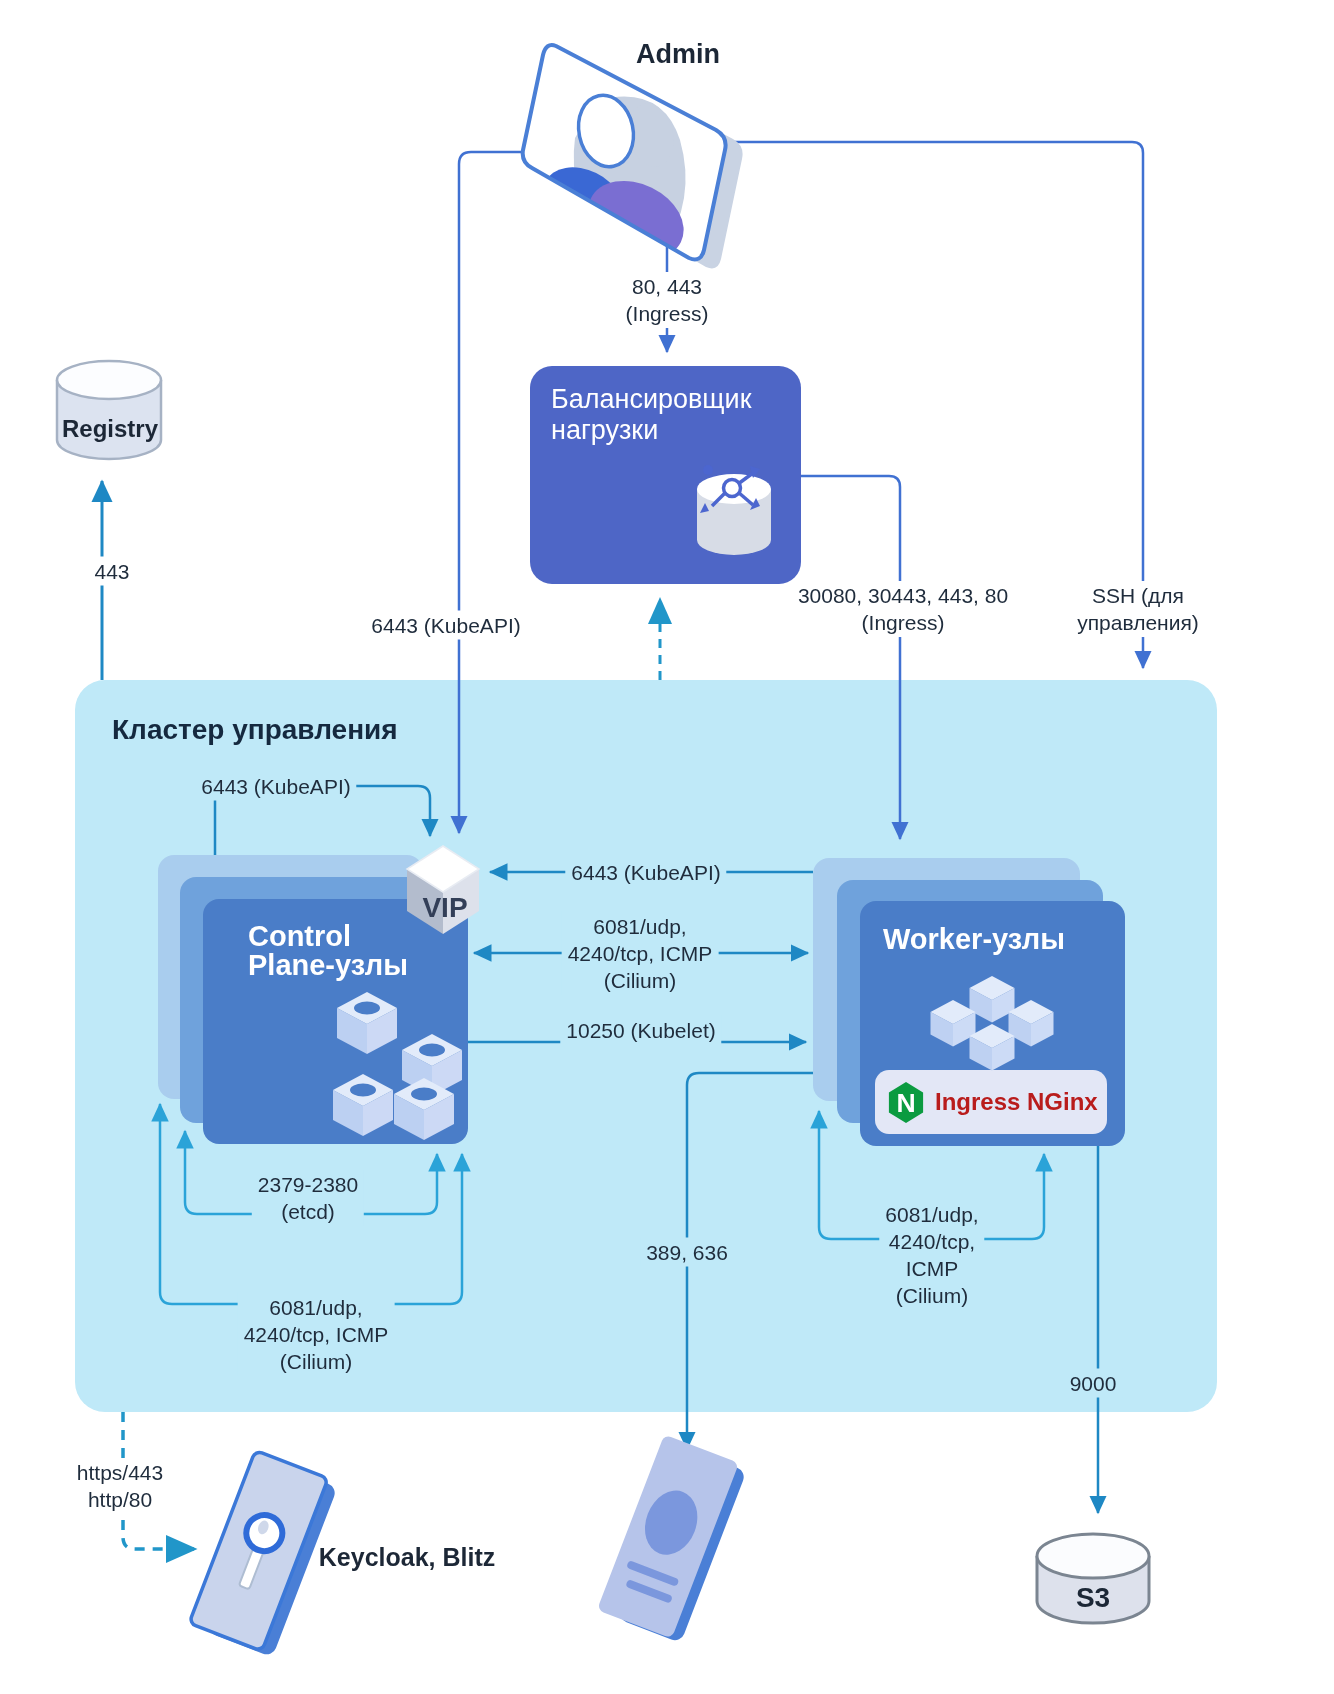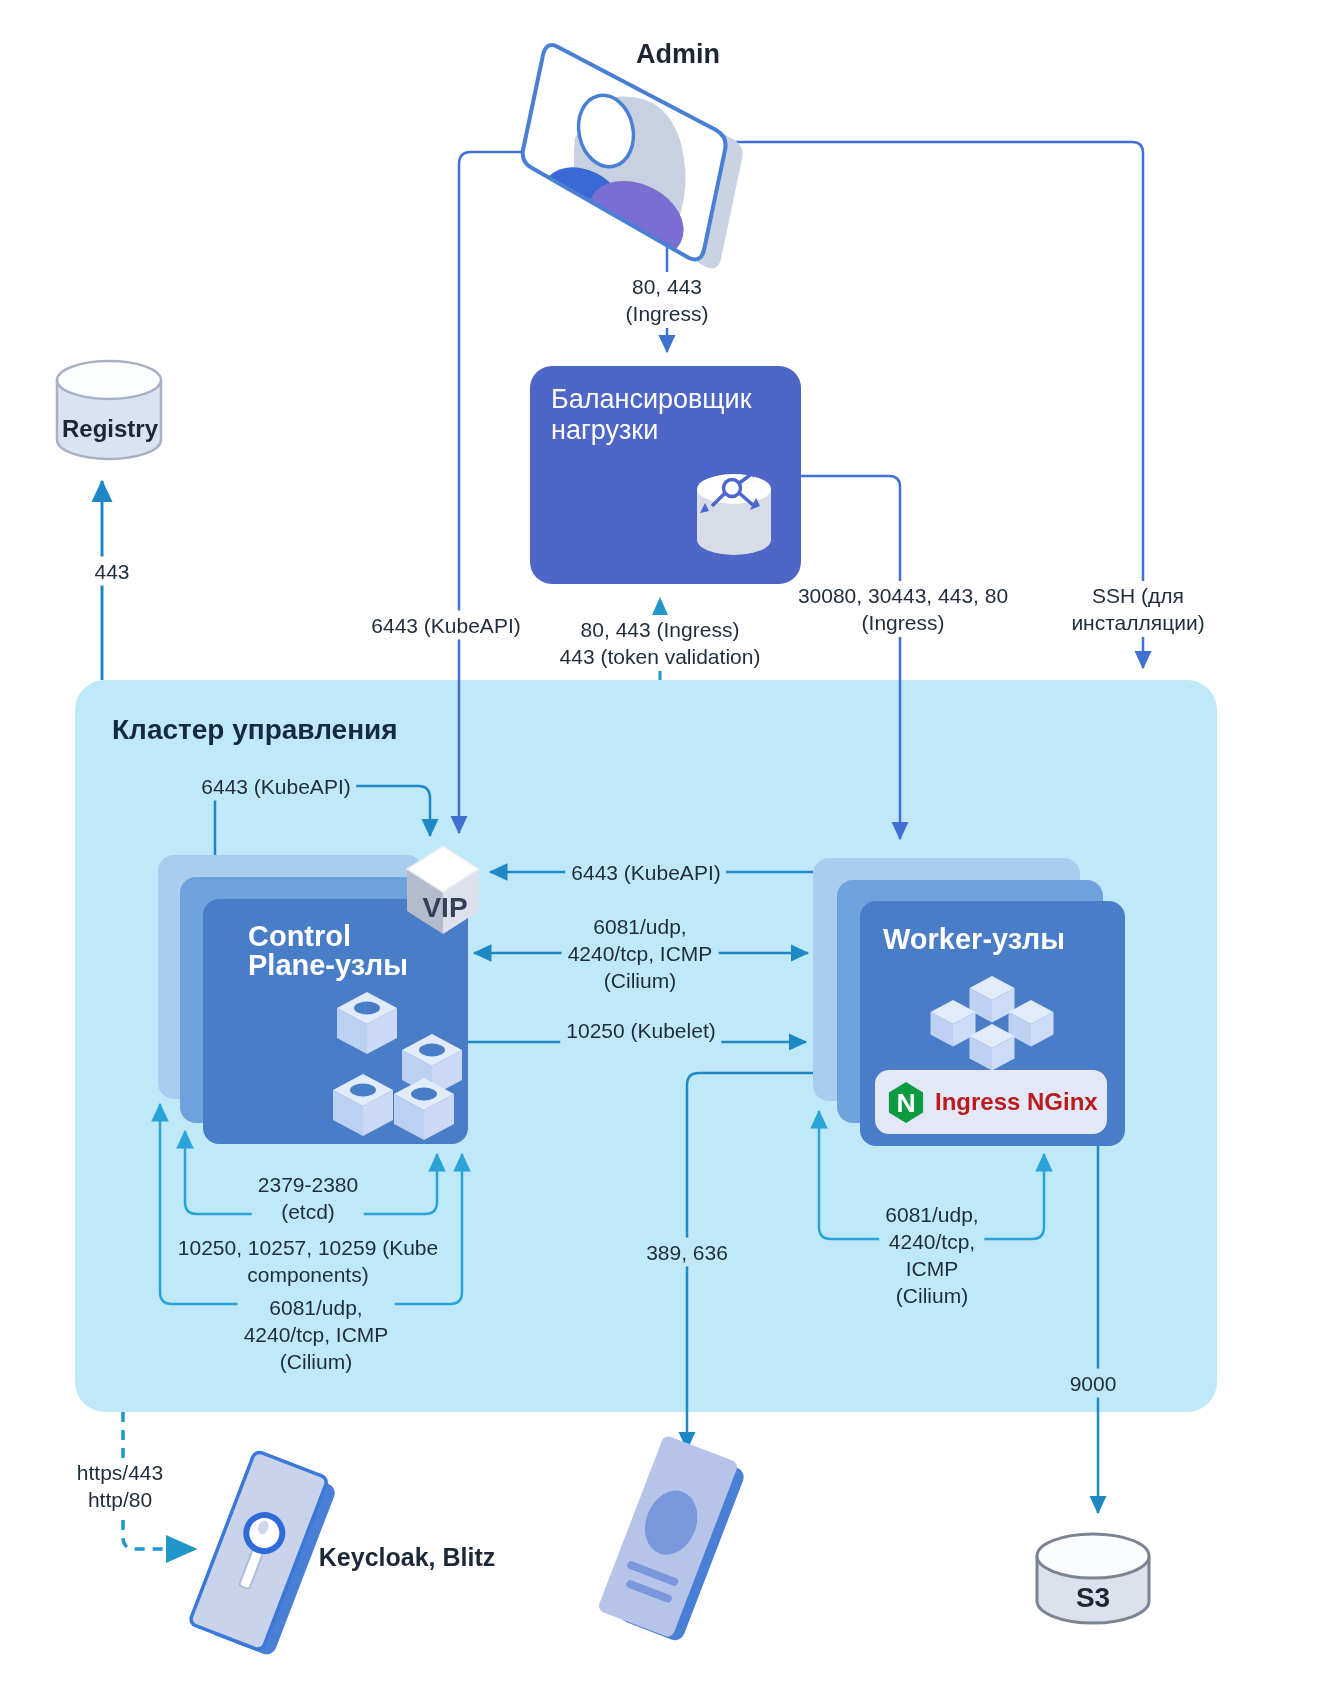--- a/index.html
+++ b/index.html
@@ -261,53 +261,45 @@
   <div class="abs lblwrap lbl nobg entity" style="left:445px;top:907px;font-size:28px;color:#333f58">VIP</div>
   <div class="abs lblwrap lbl nobg entity" style="left:407px;top:1557px;font-size:25px">Keycloak, Blitz</div>
   <div class="abs lblwrap lbl nobg entity" style="left:1093px;top:1597px;font-size:28px">S3</div>
 
   <div class="abs lblwrap lbl on-white" style="left:667px;top:300px">
     <span style="display:block">80, 443</span>
     <span style="display:block">(Ingress)</span>
   </div>
   <div class="abs lblwrap lbl on-white" style="left:112px;top:571px">443</div>
   <div class="abs lblwrap lbl on-white" style="left:446px;top:625px">6443 (KubeAPI)</div>
-  <div class="abs lblwrap lbl on-white" style="left:660px;top:643px">
-    <span style="display:block">80, 443 (Ingress)</span>
-    <span style="display:block">443 (token validation)</span>
-  </div>
   <div class="abs lblwrap lbl on-white" style="left:903px;top:609px">
     <span style="display:block">30080, 30443, 443, 80</span>
     <span style="display:block">(Ingress)</span>
   </div>
   <div class="abs lblwrap lbl on-white" style="left:1138px;top:609px">
     <span style="display:block">SSH (для</span>
-    <span style="display:block">инсталляции)</span>
+    <span style="display:block">управления)</span>
   </div>
   <div class="abs lblwrap lbl on-white" style="left:120px;top:1486px">
     <span style="display:block">https/443</span>
     <span style="display:block">http/80</span>
   </div>
 
   <div class="abs lblwrap lbl on-cluster" style="left:276px;top:786px">6443 (KubeAPI)</div>
   <div class="abs lblwrap lbl on-cluster" style="left:646px;top:872px">6443 (KubeAPI)</div>
   <div class="abs lblwrap lbl on-cluster" style="left:640px;top:953px">
     <span style="display:block">6081/udp,</span>
     <span style="display:block">4240/tcp, ICMP</span>
     <span style="display:block">(Cilium)</span>
   </div>
   <div class="abs lblwrap lbl on-cluster" style="left:641px;top:1030px">10250 (Kubelet)</div>
   <div class="abs lblwrap lbl on-cluster" style="left:308px;top:1198px">
     <span style="display:block">2379-2380</span>
     <span style="display:block">(etcd)</span>
   </div>
-  <div class="abs lblwrap lbl on-cluster" style="left:308px;top:1261px">
-    <span style="display:block">10250, 10257, 10259 (Kube</span>
-    <span style="display:block">components)</span>
-  </div>
   <div class="abs lblwrap lbl on-cluster" style="left:316px;top:1334px">
     <span style="display:block">6081/udp,</span>
     <span style="display:block">4240/tcp, ICMP</span>
     <span style="display:block">(Cilium)</span>
   </div>
   <div class="abs lblwrap lbl on-cluster" style="left:687px;top:1252px">389, 636</div>
   <div class="abs lblwrap lbl on-cluster" style="left:932px;top:1255px">
     <span style="display:block">6081/udp,</span>
     <span style="display:block">4240/tcp,</span>
     <span style="display:block">ICMP</span>

